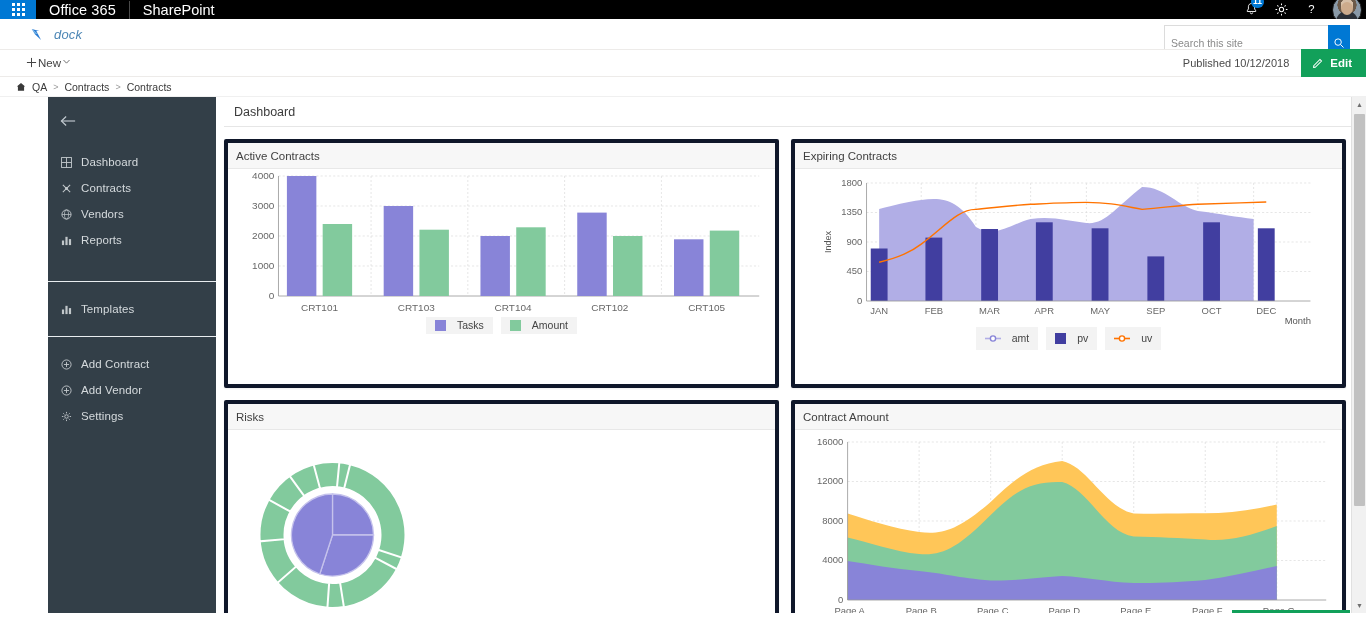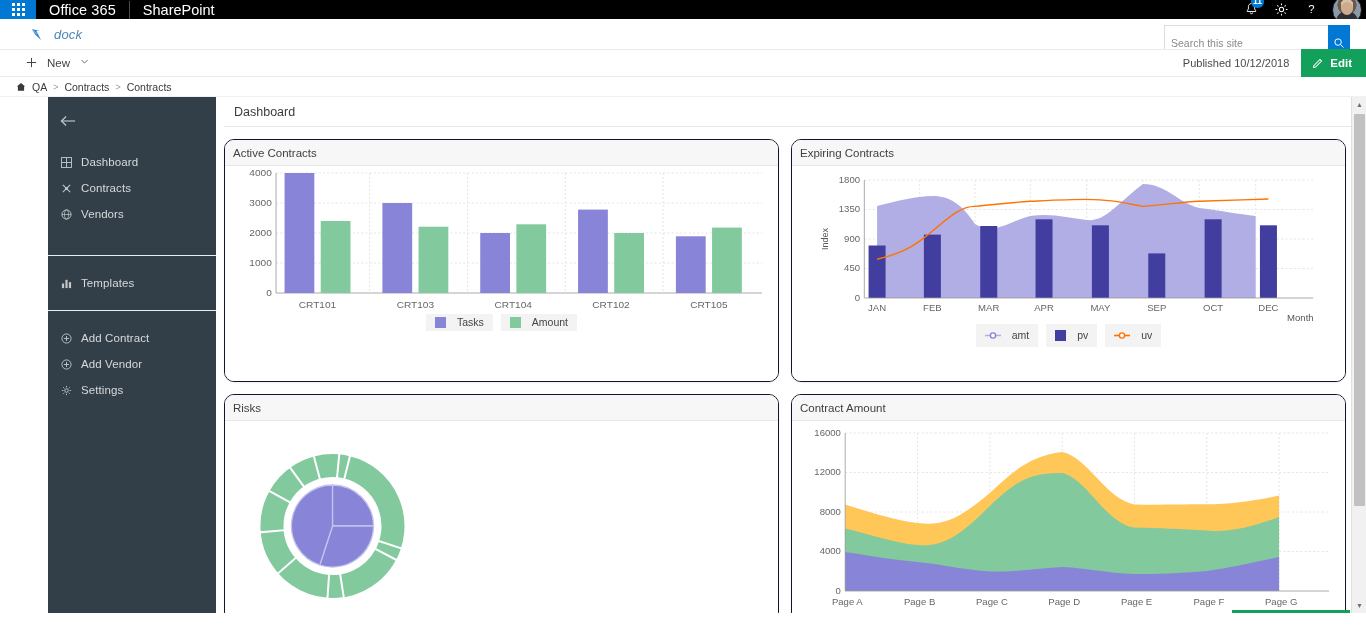--- a/index.html
+++ b/index.html
@@ -74,21 +74,21 @@
   .search-btn {
     width: 22px; background: #0078d4; display: flex; align-items: center; justify-content: center;
     border: none; cursor: pointer;
   }
 
   
   .cmdbar {
     height: 28px; background: #fff; border-top: 1px solid #edebe9; border-bottom: 1px solid #edebe9;
     display: flex; align-items: center; padding-left: 26px; position: relative;
   }
-  .new-btn { display: flex; align-items: flex-start; gap: 10px; color: #444; font-size: 11.5px; cursor: pointer; }
+  .new-btn { display: flex; align-items: flex-start; gap: 1px; color: #444; font-size: 11.5px; cursor: pointer; }
   .cmd-right { margin-left: auto; display: flex; align-items: center; height: 28px; }
   .published { font-size: 11px; color: #4a4a4a; padding-right: 12px; margin-left: 40px; }
   .edit-btn {
     background: #12a05a; color: #fff; font-size: 11.5px; font-weight: 600;
     height: 28px; display: flex; align-items: center; gap: 6px; padding: 0 14px 0 11px;
     cursor: pointer; border: none; font-family: "Liberation Sans", sans-serif;
   }
 
   
   .breadcrumb {
@@ -122,21 +122,21 @@
   .page-head {
     height: 30px; display: flex; align-items: center; padding-left: 10px;
     font-size: 12.5px; color: #3b3b3b; border-bottom: 1px solid #e6e6e6;
     margin: 0 14px 0 8px;
   }
   .grid {
     display: grid; grid-template-columns: 1fr 1fr; gap: 12px;
     padding: 12px 20px 0 8px;
   }
   .card {
-    background: #fff; border: 1px solid #0f172a; border-radius: 10px;
+    background: #fff; border: 4px solid #0f172a; border-radius: 2px;
     box-shadow: 0 1px 2px rgba(0,0,0,.07); overflow: hidden;
   }
   .card-head {
     height: 26px; background: #f7f7f7; border-bottom: 1px solid #e8e8e8;
     display: flex; align-items: center; padding-left: 8px;
     font-size: 11.5px; color: #3f3f3f;
   }
   .card-body { background: #fff; }
   .c1 { height: 215px; }
   .c2 { height: 215px; text-align: center; }
@@ -306,20 +306,30 @@
       </div>
       <div class="sn-item">
         <span class="sn-ico">
           <svg width="11" height="11" viewBox="0 0 12 12">
               <circle cx="6" cy="6" r="5" fill="none" stroke="#d5dadd" stroke-width="1"></circle>
               <ellipse cx="6" cy="6" rx="2.2" ry="5" fill="none" stroke="#d5dadd" stroke-width="0.8"></ellipse>
               <line x1="1" y1="6" x2="11" y2="6" stroke="#d5dadd" stroke-width="0.8"></line>
             </svg>
         </span>
         <span>Vendors</span>
+      </div>
+      <div class="sn-item">
+        <span class="sn-ico">
+          <svg width="11" height="11" viewBox="0 0 12 12">
+              <rect x="1" y="6" width="2.4" height="5" fill="#d5dadd"></rect>
+              <rect x="4.8" y="2" width="2.4" height="9" fill="#d5dadd"></rect>
+              <rect x="8.6" y="4.5" width="2.4" height="6.5" fill="#d5dadd"></rect>
+            </svg>
+        </span>
+        <span>Reports</span>
       </div>
       <div class="sn-spacer"></div>
     </div>
 
     <div class="sn-divider"></div>
 
     <div class="sn-group">
       <div class="sn-item">
         <span class="sn-ico">
           <svg width="11" height="11" viewBox="0 0 12 12">

